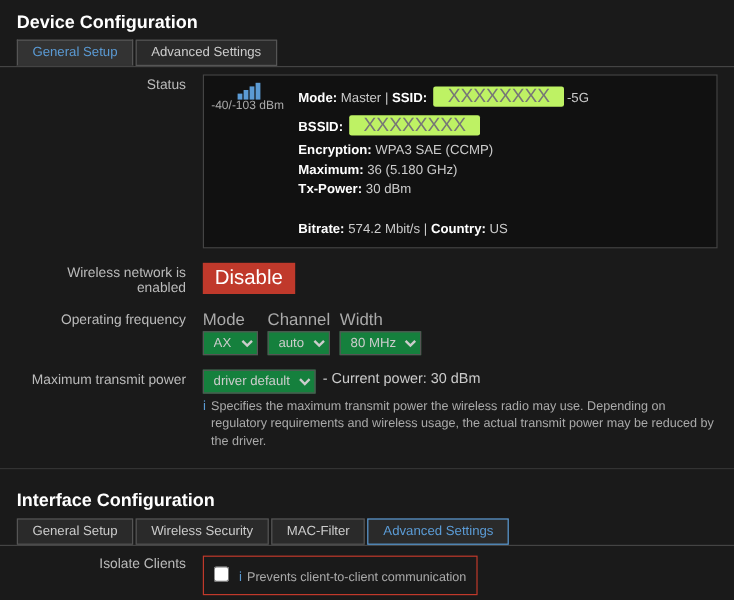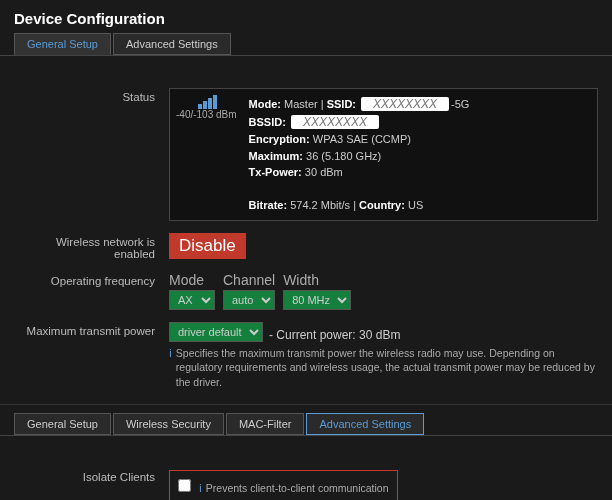--- a/index.html
+++ b/index.html
@@ -14,21 +14,21 @@
     .section-header {
       font-size: 15px;
       font-weight: bold;
       color: #fff;
       padding: 10px 14px 6px;
     }
     .tabs {
       display: flex;
       padding: 0 14px;
       border-bottom: 1px solid #444;
-      margin-bottom: 26px;
+      margin-bottom: 0;
     }
     .tab {
       padding: 4px 12px;
       border: 1px solid #555;
       cursor: pointer;
       color: #ccc;
       background: #2a2a2a;
       font-size: 11px;
       margin-right: 2px;
     }
@@ -146,27 +146,26 @@
     }
     .isolate-row {
       display: flex;
       align-items: flex-start;
       gap: 8px;
     }
     input[type="checkbox"] {
       margin-top: 2px;
     }
     .ssid-redacted {
-      background: #ffffff;
+      background: #bef264;
       color: #777;
       border-radius: 2px;
-      font-size: 12px;
+      font-size: 16px;
       padding: 0 12px;
       margin: 0 2px;
-      font-style: italic;
     }
   </style>
 </head>
 <body>
 
 <div>
   <div class="section-header">Device Configuration</div>
 
   <div class="tabs">
     <div class="tab active">General Setup</div>
@@ -240,40 +239,41 @@
             <option>20 MHz</option>
           </select>
         </div>
       </div>
     </div>
   </div>
 
   <div class="form-row">
     <div class="form-label">Maximum transmit power</div>
     <div class="form-control">
-      <div style="display:flex;align-items:flex-end;gap:6px;">
+      <div style="display:flex;align-items:flex-start;gap:6px;">
         <select>
           <option>driver default</option>
           <option>10 dBm</option>
           <option>20 dBm</option>
           <option>30 dBm</option>
         </select>
         <span>- Current power: 30 dBm</span>
       </div>
       <div class="hint">
         <span class="hint-icon">ℹ</span>
         <span>Specifies the maximum transmit power the wireless radio may use. Depending on regulatory requirements and wireless usage, the actual transmit power may be reduced by the driver.</span>
       </div>
     </div>
   </div>
 </div>
 
 <div class="divider"></div>
 
 <div class="interface-section">
+  <div class="section-header">Interface Configuration</div>
 
   <div class="tabs">
     <div class="tab">General Setup</div>
     <div class="tab">Wireless Security</div>
     <div class="tab">MAC-Filter</div>
     <div class="tab active-blue">Advanced Settings</div>
   </div>
 
   <div class="form-row">
     <div class="form-label">Isolate Clients</div>

